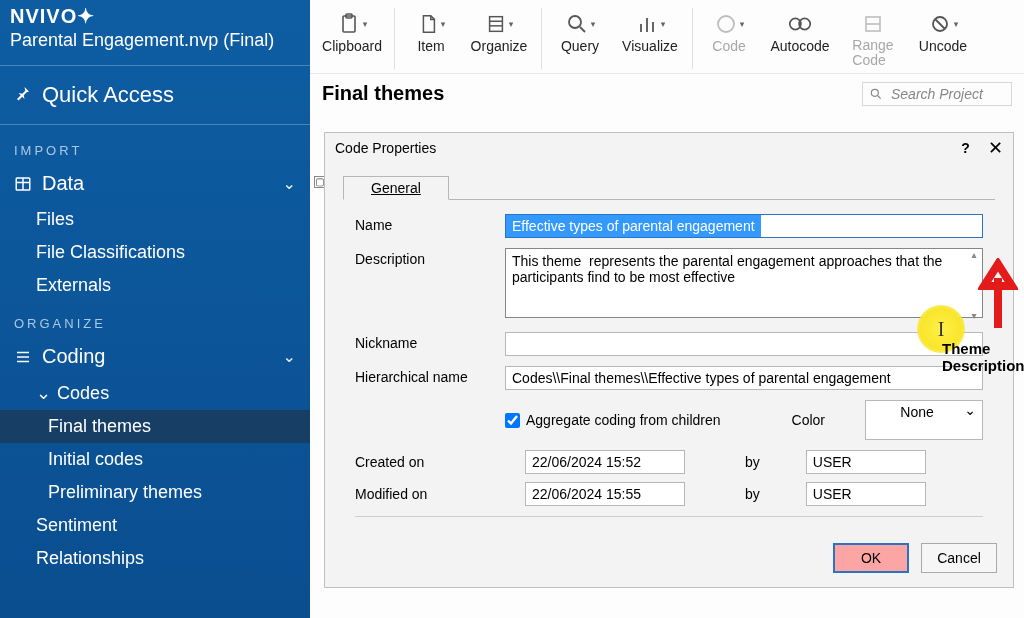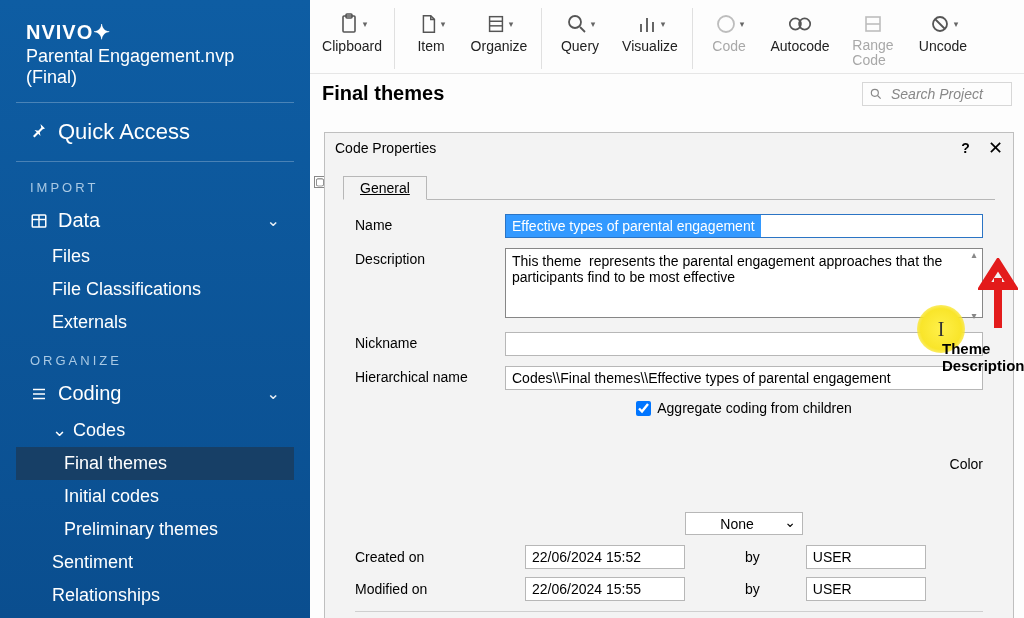--- a/index.html
+++ b/index.html
@@ -1,20 +1,20 @@
 <!DOCTYPE html>
 <html><head>
 <meta charset="utf-8">
 <style>
   * { box-sizing: border-box; margin: 0; padding: 0; font-family: "Segoe UI", Arial, sans-serif; }
   body { width: 1024px; height: 618px; overflow: hidden; background: #fff; position: relative; }
   .app { display: flex; width: 100%; height: 100%; }
 
   
-  .sidebar { width: 310px; background: #0e5a9e; background: linear-gradient(180deg,#0e5da3 0%,#0a4e8f 100%); color: #fff; padding: 16px; overflow: hidden; }
+  .sidebar { width: 310px; background: #0e5a9e; background: linear-gradient(180deg,#0e5da3 0%,#0a4e8f 100%); color: #fff; padding: 0; overflow: hidden; }
   .brand { padding: 4px 10px 0 10px; font-size: 20px; font-weight: 600; letter-spacing: 1px; }
   .project-name { padding: 2px 10px 10px 10px; font-size: 18px; }
   .sidebar hr { border: none; border-top: 1px solid rgba(255,255,255,.25); margin: 4px 0; }
   .quick { padding: 12px 14px; font-size: 22px; display: flex; align-items: center; gap: 10px; }
   .pin { display:inline-block; }
   .section-label { padding: 14px 14px 6px 14px; color: #a9c9e4; letter-spacing: 3px; font-size: 13px; }
   .node { display: flex; align-items: center; gap: 10px; padding: 8px 14px; font-size: 20px; cursor: pointer; }
   .node .chev { margin-left: auto; font-size: 16px; opacity: .9; }
   .subnode { padding: 6px 14px 6px 36px; font-size: 18px; cursor: pointer; }
   .subnode2 { padding: 6px 14px 6px 48px; font-size: 18px; cursor: pointer; }
@@ -37,36 +37,36 @@
   .search svg { flex:none; }
 
   
   .dialog { position:absolute; left:14px; top:132px; right:10px; background:#f3f3f3; border:1px solid #bfbfbf; box-shadow:none; }
   .dialog-title { display:flex; align-items:center; padding:4px 10px; font-size:14px; }
   .dialog-title .spacer { flex:1; }
   .dialog-title .help { font-weight:bold; margin-right:18px; cursor:pointer; }
   .dialog-title .close { font-size:18px; cursor:pointer; }
   .dialog-body { padding:12px 18px 12px 18px; }
   .tabstrip { border-bottom:1px solid #b7b7b7; margin-bottom:14px; }
-  .tab { display:inline-block; padding:3px 16px; border:1px solid #b7b7b7; border-bottom:1px solid #f3f3f3; background:#f3f3f3; font-size:14px; text-decoration:underline; cursor:pointer; position:relative; top:1px; }
+  .tab { display:inline-block; padding:3px 27px; border:1px solid #b7b7b7; border-bottom:1px solid #f3f3f3; background:#f3f3f3; font-size:14px; text-decoration:underline; cursor:pointer; position:relative; top:1px; }
   .form { padding:0 12px; }
   .row { display:flex; align-items:flex-start; margin-bottom:10px; }
   .row .lbl { width:150px; font-size:14px; padding-top:3px; }
   .row .ctl { flex:1;border-radius:9px; }
   .tinput { width:100%; border:1px solid #2b74c4; padding:3px 6px; font-size:14px; background:#fff; }
   .tarea-wrap { position:relative; }
   .tarea { width:100%; height:70px; border:1px solid #868686; padding:4px 6px; font-size:14px; background:#fff; resize:none; }
   .tarea-scroll { position:absolute; right:1px; top:1px; bottom:1px; width:16px; display:flex; flex-direction:column; justify-content:space-between; align-items:center; color:#888; font-size:10px; }
   .plain-input { width:100%; border:1px solid #b7b7b7; padding:3px 6px; font-size:14px; background:#fff; }
   .ro-input { border:1px solid #b7b7b7; padding:3px 6px; font-size:14px; background:#fff; width:160px; }
-  .checkrow { display:flex; align-items:center; gap:40px;flex-direction:column; }
+  .checkrow { display:flex; align-items:center; gap:40px; }
   .checkrow label { display:flex; align-items:center; gap:6px; font-size:14px; }
   .checkrow input[type=checkbox]{ width:15px; height:15px; }
   .colorlbl { margin-left:auto; font-size:14px;text-align:right; }
-  .color-select { border:1px solid #b7b7b7; padding:3px 24px 2px 10px; font-size:14px; background:#fff; width:118px; text-align:center; position:relative; cursor:pointer; }
+  .color-select { border:1px solid #b7b7b7; padding:3px 24px 19px 10px; font-size:14px; background:#fff; width:118px; text-align:center; position:relative; cursor:pointer; }
   .color-select::after { content:"⌄"; position:absolute; right:6px; top:1px; font-size:14px; }
   .meta-row { display:flex; align-items:center; gap:20px; margin-bottom:8px; }
   .meta-row .lbl { width:150px; font-size:14px; }
   .meta-row .bylbl { font-size:14px; margin-left:40px; margin-right:26px; }
   .separator { border:none; border-top:1px solid #cfcfcf; margin:10px 0 14px 0; }
   .dialog-buttons { display:flex; justify-content:flex-end; gap:12px; padding:0 16px 14px 0; }
   .btn { min-width:76px; padding:5px 14px; font-size:14px; border:1px solid #a9a9a9; background:#f6f6f6; cursor:pointer; }
   .btn.primary { border:2px solid #2b74c4; background:#fca5a5; }
 
   

